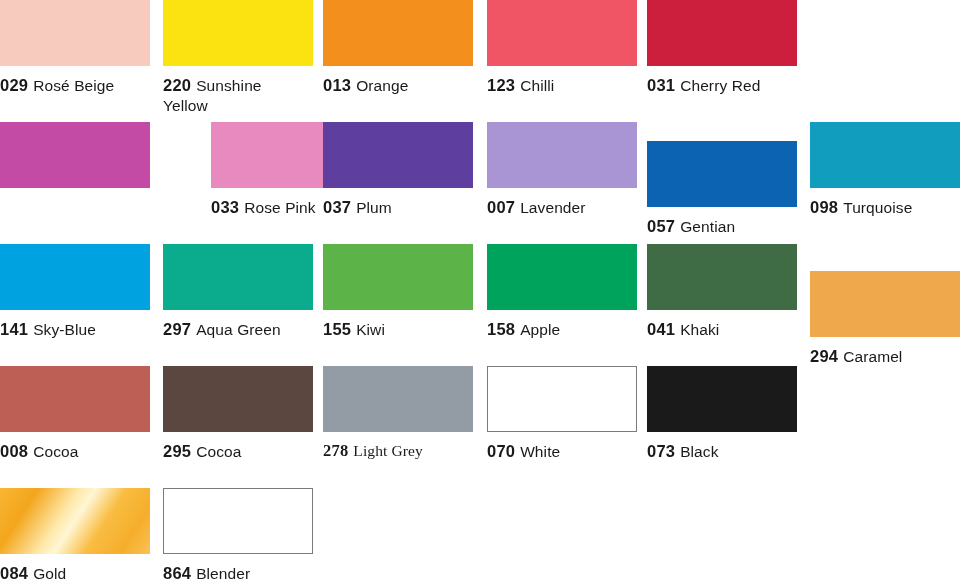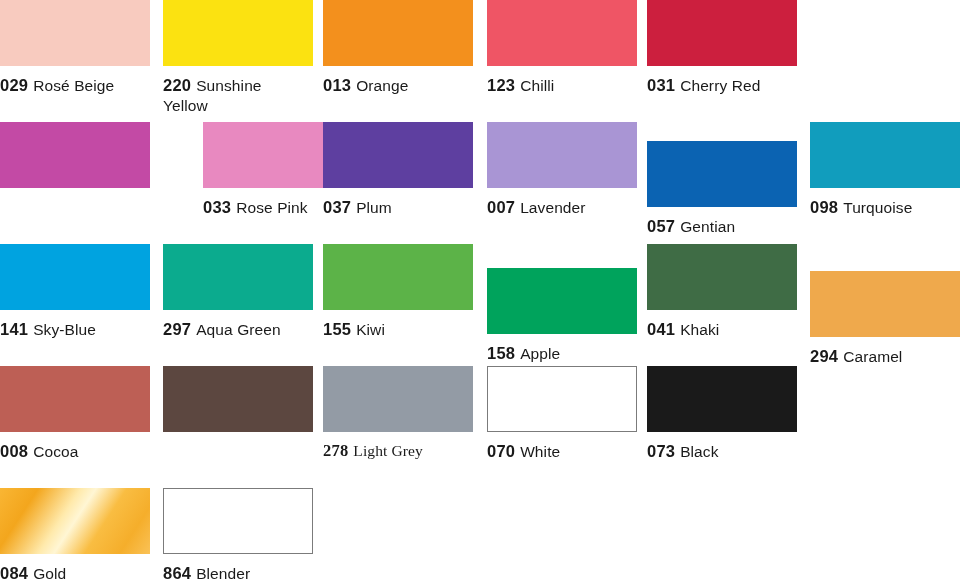--- a/index.html
+++ b/index.html
@@ -86,21 +86,21 @@
       <div class="swatch-chip" style="width: 150px; height: 66px; background: rgb(239, 85, 101);"></div>
       <div class="swatch-caption"><span class="swatch-code">123</span><span class="swatch-name">Chilli</span></div>
     </div>
     <div class="swatch-cell" style="left: 647px; top: 0px;">
       <div class="swatch-chip" style="width: 150px; height: 66px; background: rgb(204, 31, 62);"></div>
       <div class="swatch-caption"><span class="swatch-code">031</span><span class="swatch-name">Cherry Red</span></div>
     </div>
     <div class="swatch-cell" style="left: 0px; top: 122px;">
       <div class="swatch-chip" style="width: 150px; height: 66px; background: rgb(195, 74, 165);"></div>
     </div>
-    <div class="swatch-cell" style="left: 163px; top: 122px; padding-left: 40px;">
+    <div class="swatch-cell" style="left: 171px; top: 122px; padding-left: 40px;">
       <div class="swatch-chip" style="width: 150px; height: 66px; background: rgb(232, 137, 192);"></div>
       <div class="swatch-caption"><span class="swatch-code">033</span><span class="swatch-name">Rose Pink</span></div>
     </div>
     <div class="swatch-cell" style="left: 323px; top: 122px;">
       <div class="swatch-chip" style="width: 150px; height: 66px; background: rgb(94, 63, 160);"></div>
       <div class="swatch-caption"><span class="swatch-code">037</span><span class="swatch-name">Plum</span></div>
     </div>
     <div class="swatch-cell" style="left: 487px; top: 122px;">
       <div class="swatch-chip" style="width: 150px; height: 66px; background: rgb(169, 149, 212);"></div>
       <div class="swatch-caption"><span class="swatch-code">007</span><span class="swatch-name">Lavender</span></div>
@@ -118,38 +118,39 @@
       <div class="swatch-caption"><span class="swatch-code">141</span><span class="swatch-name">Sky-Blue</span></div>
     </div>
     <div class="swatch-cell" style="left: 163px; top: 244px;">
       <div class="swatch-chip" style="width: 150px; height: 66px; background: rgb(11, 171, 142);"></div>
       <div class="swatch-caption"><span class="swatch-code">297</span><span class="swatch-name">Aqua Green</span></div>
     </div>
     <div class="swatch-cell" style="left: 323px; top: 244px;">
       <div class="swatch-chip" style="width: 150px; height: 66px; background: rgb(92, 179, 72);"></div>
       <div class="swatch-caption"><span class="swatch-code">155</span><span class="swatch-name">Kiwi</span></div>
     </div>
-    <div class="swatch-cell" style="left: 487px; top: 244px; margin-top: 24px;">
+    <div class="swatch-cell" style="left: 487px; top: 244px;">
       <div class="swatch-chip" style="width: 150px; height: 66px; background: rgb(0, 163, 92);"></div>
       <div class="swatch-caption"><span class="swatch-code">158</span><span class="swatch-name">Apple</span></div>
     </div>
     <div class="swatch-cell" style="left: 647px; top: 244px;">
       <div class="swatch-chip" style="width: 150px; height: 66px; background: rgb(63, 108, 69);"></div>
       <div class="swatch-caption"><span class="swatch-code">041</span><span class="swatch-name">Khaki</span></div>
     </div>
     <div class="swatch-cell" style="left: 810px; top: 244px; margin-top: 27px;">
       <div class="swatch-chip" style="width: 150px; height: 66px; background: rgb(239, 169, 76);"></div>
       <div class="swatch-caption"><span class="swatch-code">294</span><span class="swatch-name">Caramel</span></div>
     </div>
     <div class="swatch-cell" style="left: 0px; top: 366px;">
       <div class="swatch-chip" style="width: 150px; height: 66px; background: rgb(189, 95, 85);"></div>
       <div class="swatch-caption"><span class="swatch-code">008</span><span class="swatch-name">Cocoa</span></div>
     </div>
     <div class="swatch-cell" style="left: 163px; top: 366px;">
       <div class="swatch-chip" style="width: 150px; height: 66px; background: rgb(92, 71, 64);"></div>
+      <div class="swatch-caption"><span class="swatch-code">295</span><span class="swatch-name">Cocoa</span></div>
     </div>
     <div class="swatch-cell" style="left: 323px; top: 366px; font-family: Liberation Serif, serif;">
       <div class="swatch-chip" style="width: 150px; height: 66px; background: rgb(147, 155, 165);"></div>
       <div class="swatch-caption"><span class="swatch-code">278</span><span class="swatch-name">Light Grey</span></div>
     </div>
     <div class="swatch-cell" style="left: 487px; top: 366px;">
       <div class="swatch-chip bordered" style="width: 150px; height: 66px; background: rgb(255, 255, 255);"></div>
       <div class="swatch-caption"><span class="swatch-code">070</span><span class="swatch-name">White</span></div>
     </div>
     <div class="swatch-cell" style="left: 647px; top: 366px;">

